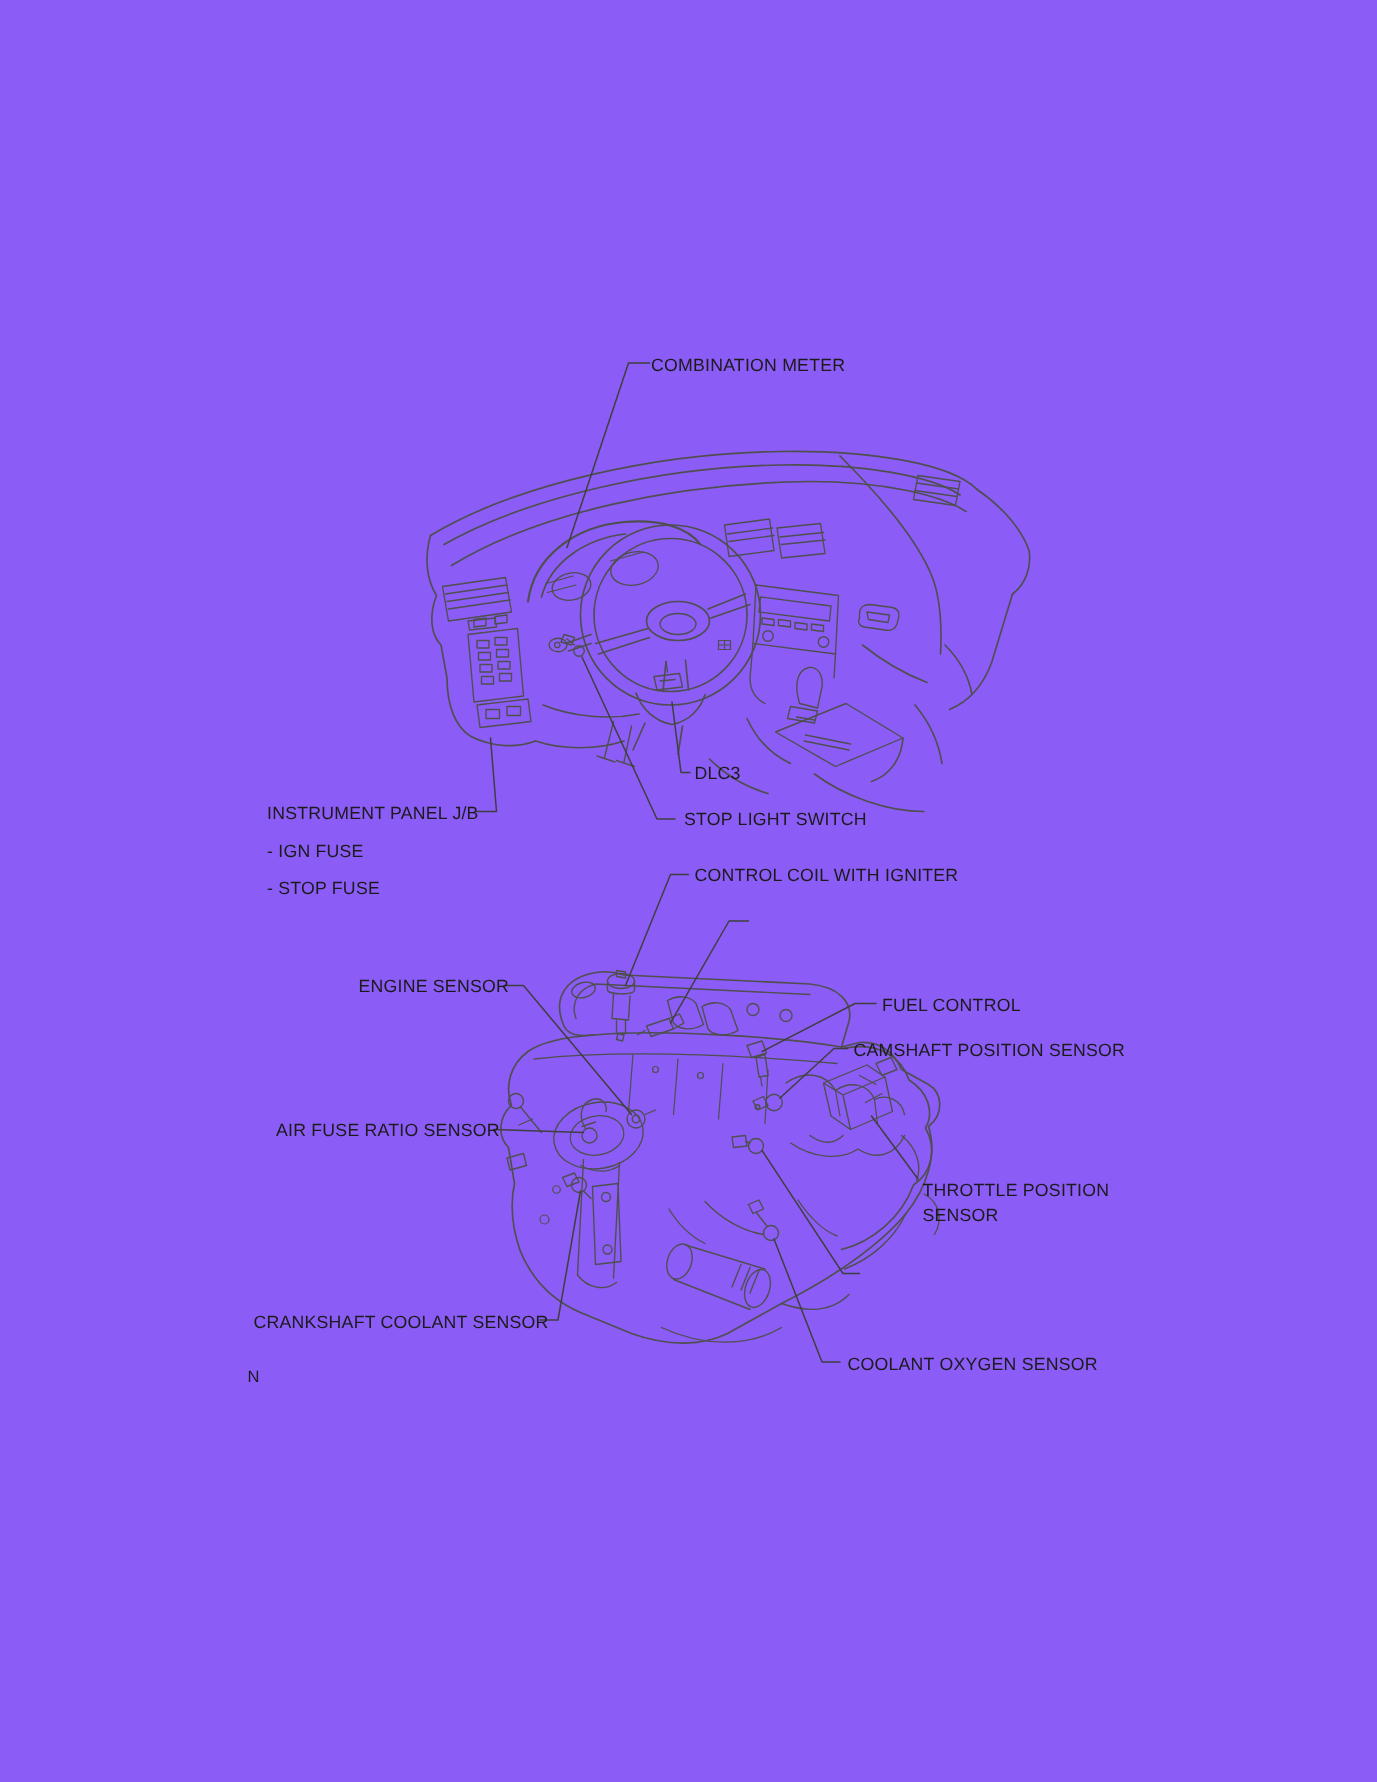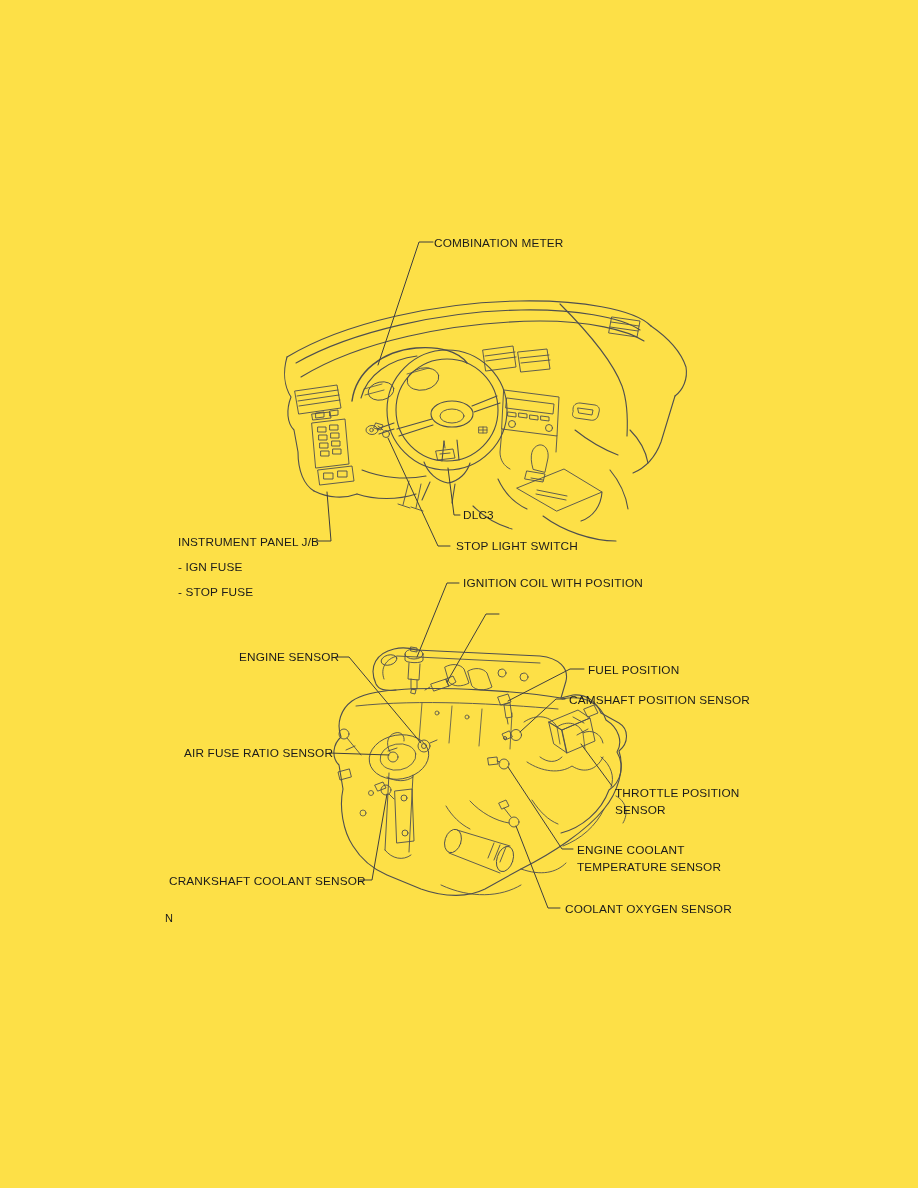--- a/index.html
+++ b/index.html
@@ -1,17 +1,17 @@
 <!DOCTYPE html>
 <html><head>
 <meta charset="utf-8">
 <style>
   html,body{margin:0;padding:0;background:#ffffff;}
   .page{
-    position:relative;width:918px;height:1188px;background:#fde047;
+    position:relative;width:918px;height:1188px;background:#8b5cf6;
     font-family:"Liberation Sans",sans-serif;overflow:hidden;
   }
   .art{position:absolute;left:0;top:0;}
   .lbl{
     position:absolute;font-size:11.8px;letter-spacing:.15px;line-height:16.5px;
     color:#1b1b1b;white-space:pre-line;
   }
   .marker{position:absolute;font-size:11px;color:#1b1b1b;}
 </style>
 </head>
@@ -239,26 +239,24 @@
     </g>
   </svg>
 
   <div class="lbl" style="left:434px;top:235px">COMBINATION METER</div>
   <div class="lbl" style="left:178px;top:534px">INSTRUMENT PANEL J/B</div>
   <div class="lbl" style="left:178px;top:559px">- IGN FUSE</div>
   <div class="lbl" style="left:178px;top:584px">- STOP FUSE</div>
   <div class="lbl" style="left:463px;top:507px">DLC3</div>
   <div class="lbl" style="left:456px;top:538px">STOP LIGHT SWITCH</div>
 
-  <div class="lbl" style="left:463px;top:575px">IGNITION COIL WITH POSITION</div>
+  <div class="lbl" style="left:463px;top:575px">CONTROL COIL WITH IGNITER</div>
   <div class="lbl" style="left:239px;top:649px">ENGINE SENSOR</div>
-  <div class="lbl" style="left:588px;top:662px">FUEL POSITION</div>
+  <div class="lbl" style="left:588px;top:662px">FUEL CONTROL</div>
   <div class="lbl" style="left:569px;top:692px">CAMSHAFT POSITION SENSOR</div>
   <div class="lbl" style="left:184px;top:745px">AIR FUSE RATIO SENSOR</div>
   <div class="lbl" style="left:615px;top:785px">THROTTLE POSITION
 SENSOR</div>
-  <div class="lbl" style="left:577px;top:842px">ENGINE COOLANT
-TEMPERATURE SENSOR</div>
   <div class="lbl" style="left:169px;top:873px">CRANKSHAFT COOLANT SENSOR</div>
   <div class="lbl" style="left:565px;top:901px">COOLANT OXYGEN SENSOR</div>
 
   <div class="marker" style="left:165px;top:912px">N</div>
 </div>
 
 </body></html>

